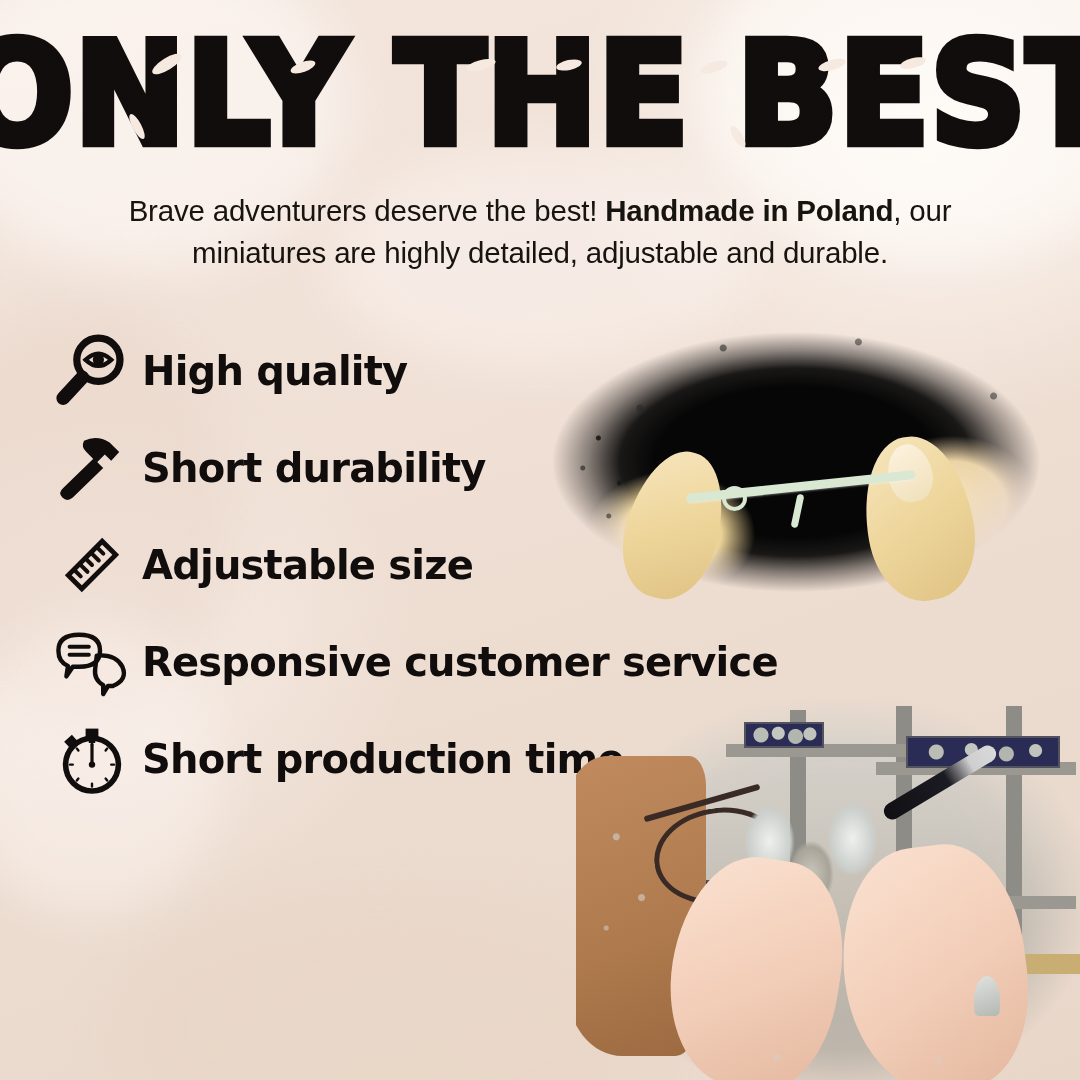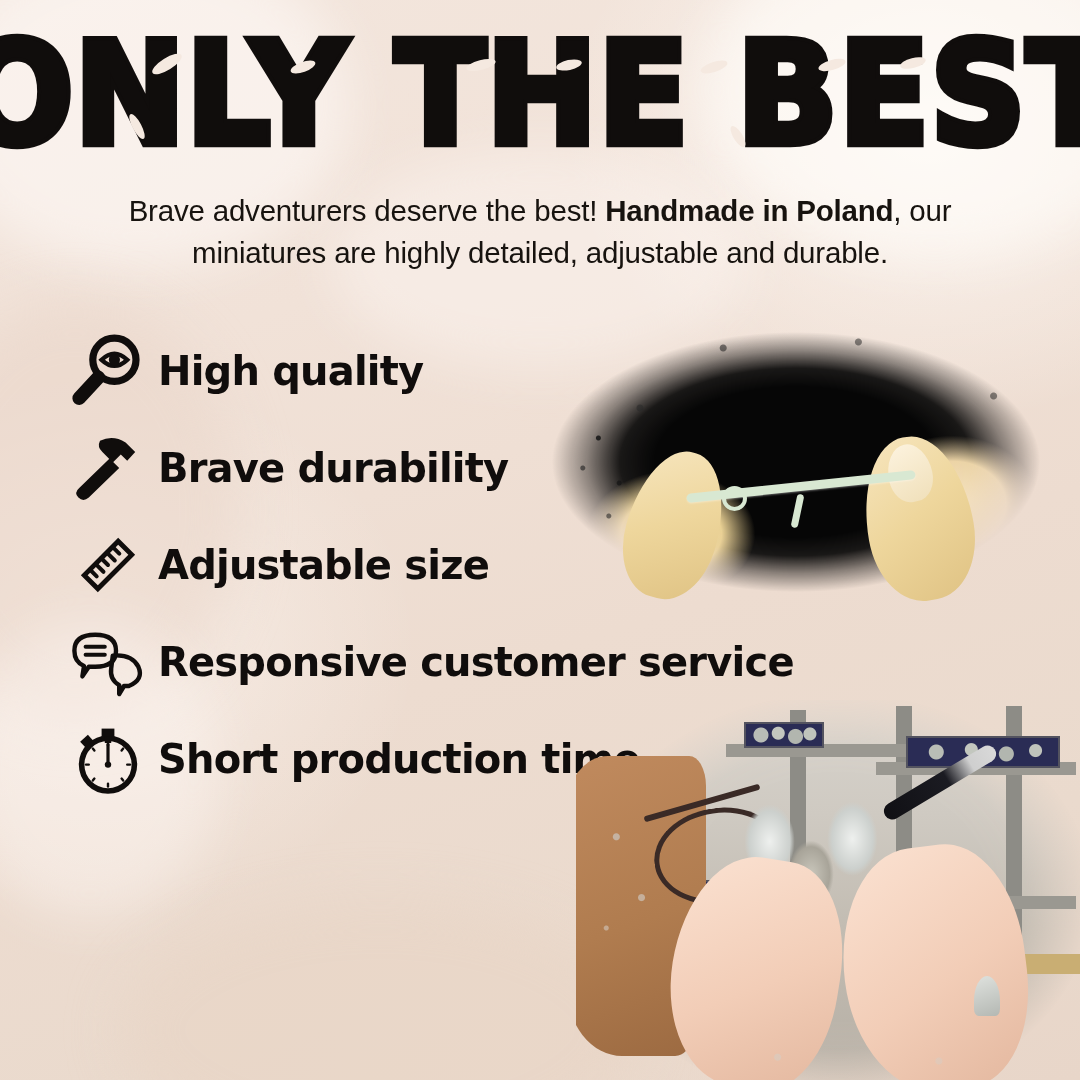--- a/index.html
+++ b/index.html
@@ -82,21 +82,21 @@
     font-size: 29.5px;
     line-height: 1.42;
     color: #17130f;
     letter-spacing: -0.2px;
   }
   #subtitle .b { font-weight: 700; }
 
   
   #features {
     position: absolute;
-    left: 62px;
+    left: 46px;
     top: 322px;
     width: 760px;
   }
   .feature {
     display: flex;
     align-items: center;
     height: 97px;
   }
   .feature .ico {
     width: 92px;
@@ -349,21 +349,21 @@
       <span class="lbl">High quality</span>
     </div>
 
     <div class="feature">
       <span class="ico">
         <svg width="80" height="80" viewBox="0 0 100 100">
           <path d="M40 16 Q56 8 72 18 L84 30 L74 41 L66 33 L56 43 L43 30 Q36 24 40 16 Z" fill="#100d0c"></path>
           <path d="M52 38 L64 50 L26 87 Q19 93 13 87 Q7 81 14 75 Z" fill="#100d0c"></path>
         </svg>
       </span>
-      <span class="lbl">Brave durability</span>
+      <span class="lbl">Short durability</span>
     </div>
 
     <div class="feature">
       <span class="ico">
         <svg width="80" height="80" viewBox="0 0 100 100">
           <g transform="rotate(-45 50 50)">
             <rect x="20" y="38" width="60" height="24" fill="none" stroke="#100d0c" stroke-width="6"></rect>
             <path d="M30 38 L30 50 M40 38 L40 52 M50 38 L50 50 M60 38 L60 52 M70 38 L70 50" stroke="#100d0c" stroke-width="5" stroke-linecap="round"></path>
           </g>
         </svg>

